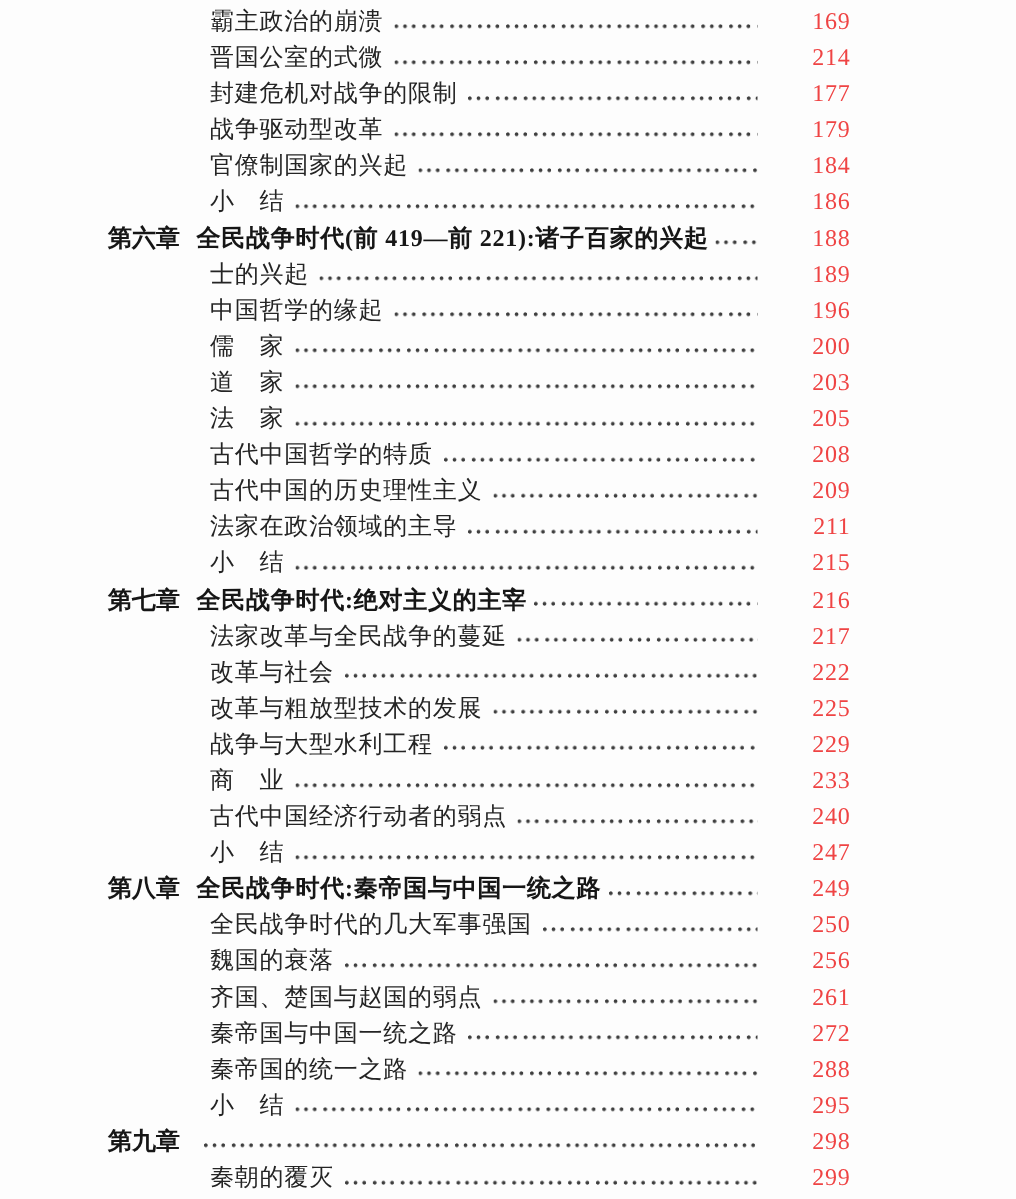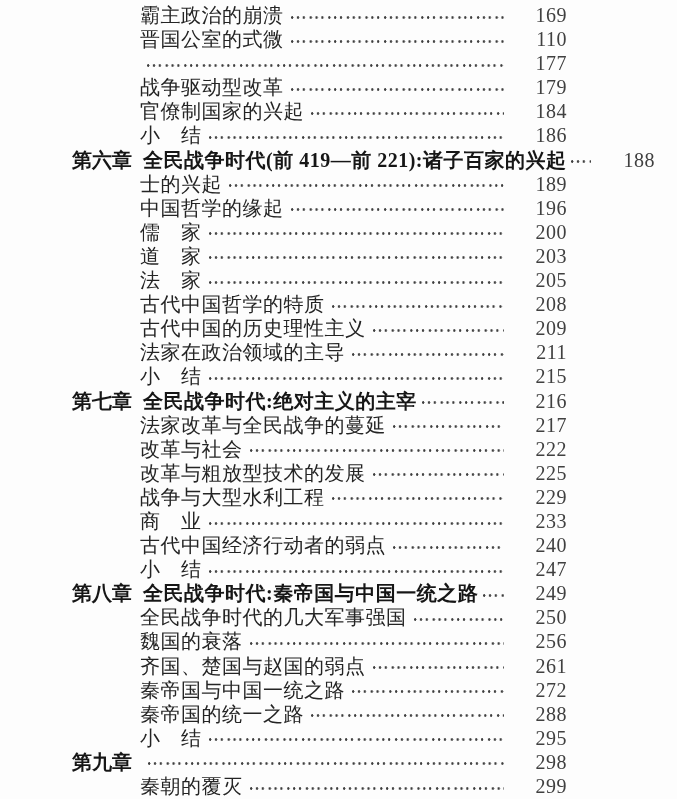--- a/index.html
+++ b/index.html
@@ -15,21 +15,21 @@
     color: #242424;
   }
   .toc {
     padding-top: 3px;
     padding-right: 110px;
   }
   .row {
     display: flex;
     align-items: center;
     height: 24.1px;
-    font-size: 20px;
+    font-size: 16px;
     line-height: 24.1px;
     white-space: nowrap;
   }
   .row.item {
     padding-left: 140px;
   }
   .row.chapter {
     padding-left: 72px;
     font-weight: bold;
     color: #161616;
@@ -59,46 +59,47 @@
     background-repeat: repeat-x;
     min-width: 20px;
   }
   .row.chapter .leader {
     margin-left: 5px;
   }
   .page-num {
     min-width: 30px;
     text-align: right;
     font-weight: normal;
-    color: #404040;
+    color: #ef4444;
     letter-spacing: 0.5px;
     font-family: "Liberation Serif", "DejaVu Serif", serif;
     margin-left: 24px;
   }
 </style>
 </head>
 <body>
 
 <div class="toc" id="toc-root">
   <div class="row item">
 
     <span class="title">霸主政治的崩溃</span>
     <span class="leader"></span>
     <span class="page-num">169</span>
   </div>
 
   <div class="row item">
 
     <span class="title">晋国公室的式微</span>
     <span class="leader"></span>
-    <span class="page-num">110</span>
-  </div>
-
-  <div class="row item">
-
+    <span class="page-num">214</span>
+  </div>
+
+  <div class="row item">
+
+    <span class="title">封建危机对战争的限制</span>
     <span class="leader"></span>
     <span class="page-num">177</span>
   </div>
 
   <div class="row item">
 
     <span class="title">战争驱动型改革</span>
     <span class="leader"></span>
     <span class="page-num">179</span>
   </div>

